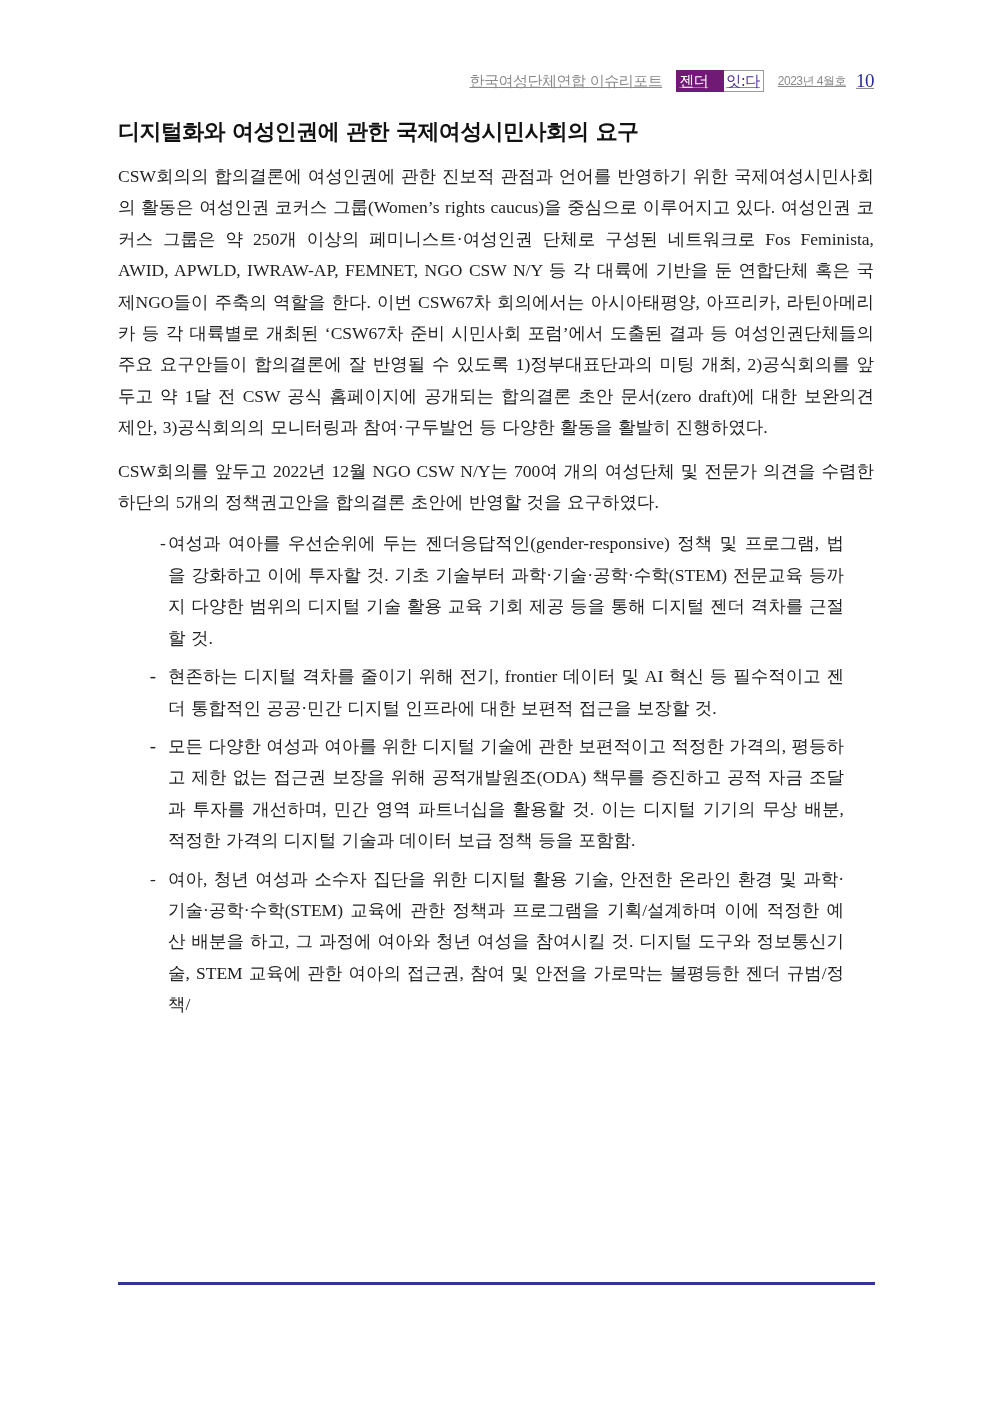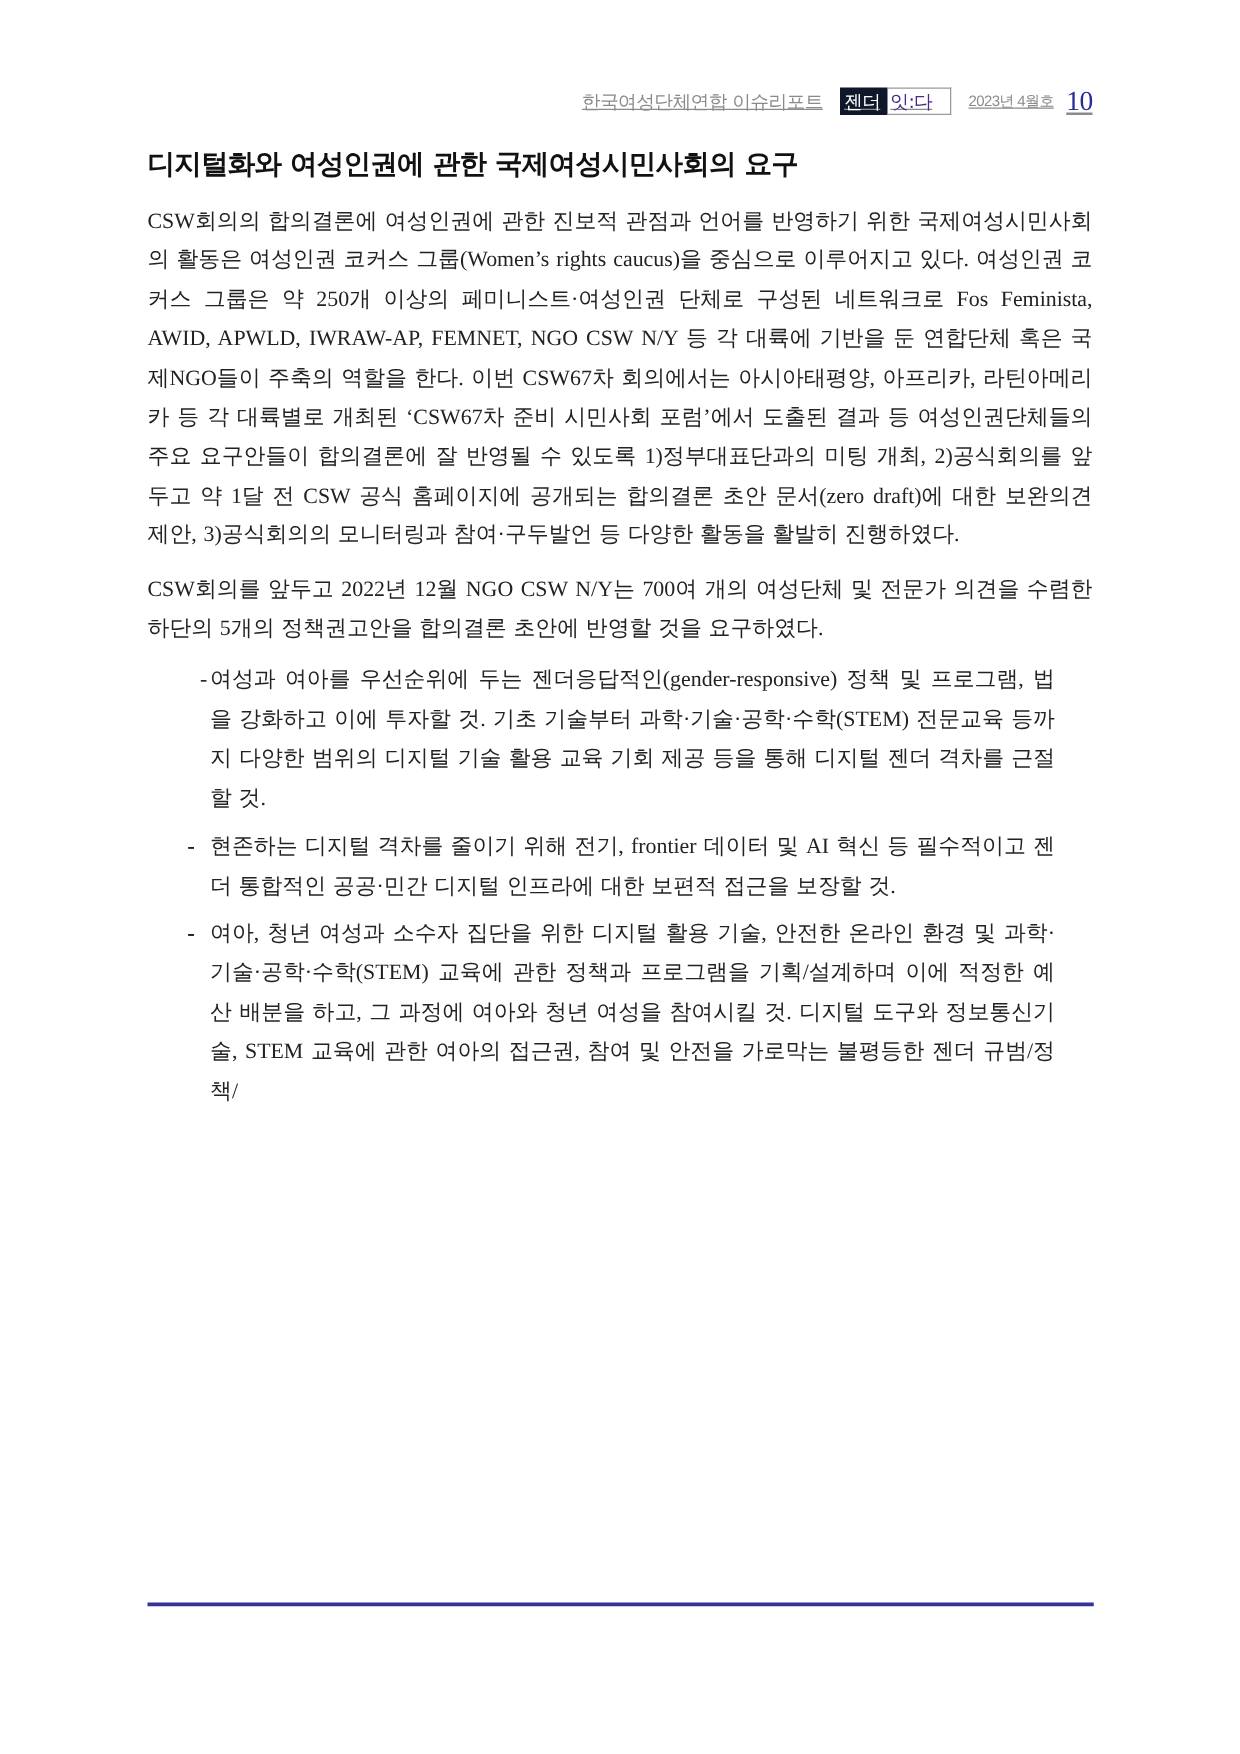--- a/index.html
+++ b/index.html
@@ -32,40 +32,40 @@
     }
     .logo {
       display: inline-flex;
       align-items: stretch;
       height: 22px;
       margin-right: 14px;
       font-size: 15px;
       line-height: 22px;
     }
     .logo .logo-a {
-      background: #0f172a;
+      background: #701a75;
       color: #ffffff;
-      padding: 0 6px 0 3px;
+      padding: 0 16px 0 3px;
     }
     .logo .logo-b {
       color: #4b2a8c;
       border: 1px solid #9a9a9a;
       border-left: none;
-      padding: 0 14px 0 2px;
+      padding: 0 3px 0 2px;
       line-height: 20px;
     }
     .page-header .issue {
       margin-right: 10px;
       font-family: "Liberation Sans", sans-serif;
       font-size: 12px;
     }
     .page-header .pagenum {
       color: #2a2a9a;
       font-family: "Liberation Serif", serif;
-      font-size: 22px;
+      font-size: 19px;
     }
 
     .content {
       position: absolute;
       left: 118px;
       top: 115px;
       width: 756px;
       color: #222222;
     }
     .section-title {
@@ -156,20 +156,21 @@
     </li>
     <li class="bullet">
       <span class="dash">-</span>
       <span>현존하는 디지털 격차를 줄이기 위해 전기, frontier 데이터 및 AI 혁신 등 필수적이고 젠더 통합적인 공공·민간 디지털 인프라에 대한 보편적 접근을 보장할 것.</span>
     </li>
     <li class="bullet">
       <span class="dash">-</span>
     </li>
     <li class="bullet">
       <span class="dash">-</span>
+      <span>모든 다양한 여성과 여아를 위한 디지털 기술에 관한 보편적이고 적정한 가격의, 평등하고 제한 없는 접근권 보장을 위해 공적개발원조(ODA) 책무를 증진하고 공적 자금 조달과 투자를 개선하며, 민간 영역 파트너십을 활용할 것. 이는 디지털 기기의 무상 배분, 적정한 가격의 디지털 기술과 데이터 보급 정책 등을 포함함.</span>
     </li>
     <li class="bullet last">
       <span class="dash">-</span>
       <span>여아, 청년 여성과 소수자 집단을 위한 디지털 활용 기술, 안전한 온라인 환경 및 과학·기술·공학·수학(STEM) 교육에 관한 정책과 프로그램을 기획/설계하며 이에 적정한 예산 배분을 하고, 그 과정에 여아와 청년 여성을 참여시킬 것. 디지털 도구와 정보통신기술, STEM 교육에 관한 여아의 접근권, 참여 및 안전을 가로막는 불평등한 젠더 규범/정책/</span>
     </li>
   </ul>
 </main>
 
 <div class="rule"></div>
 

